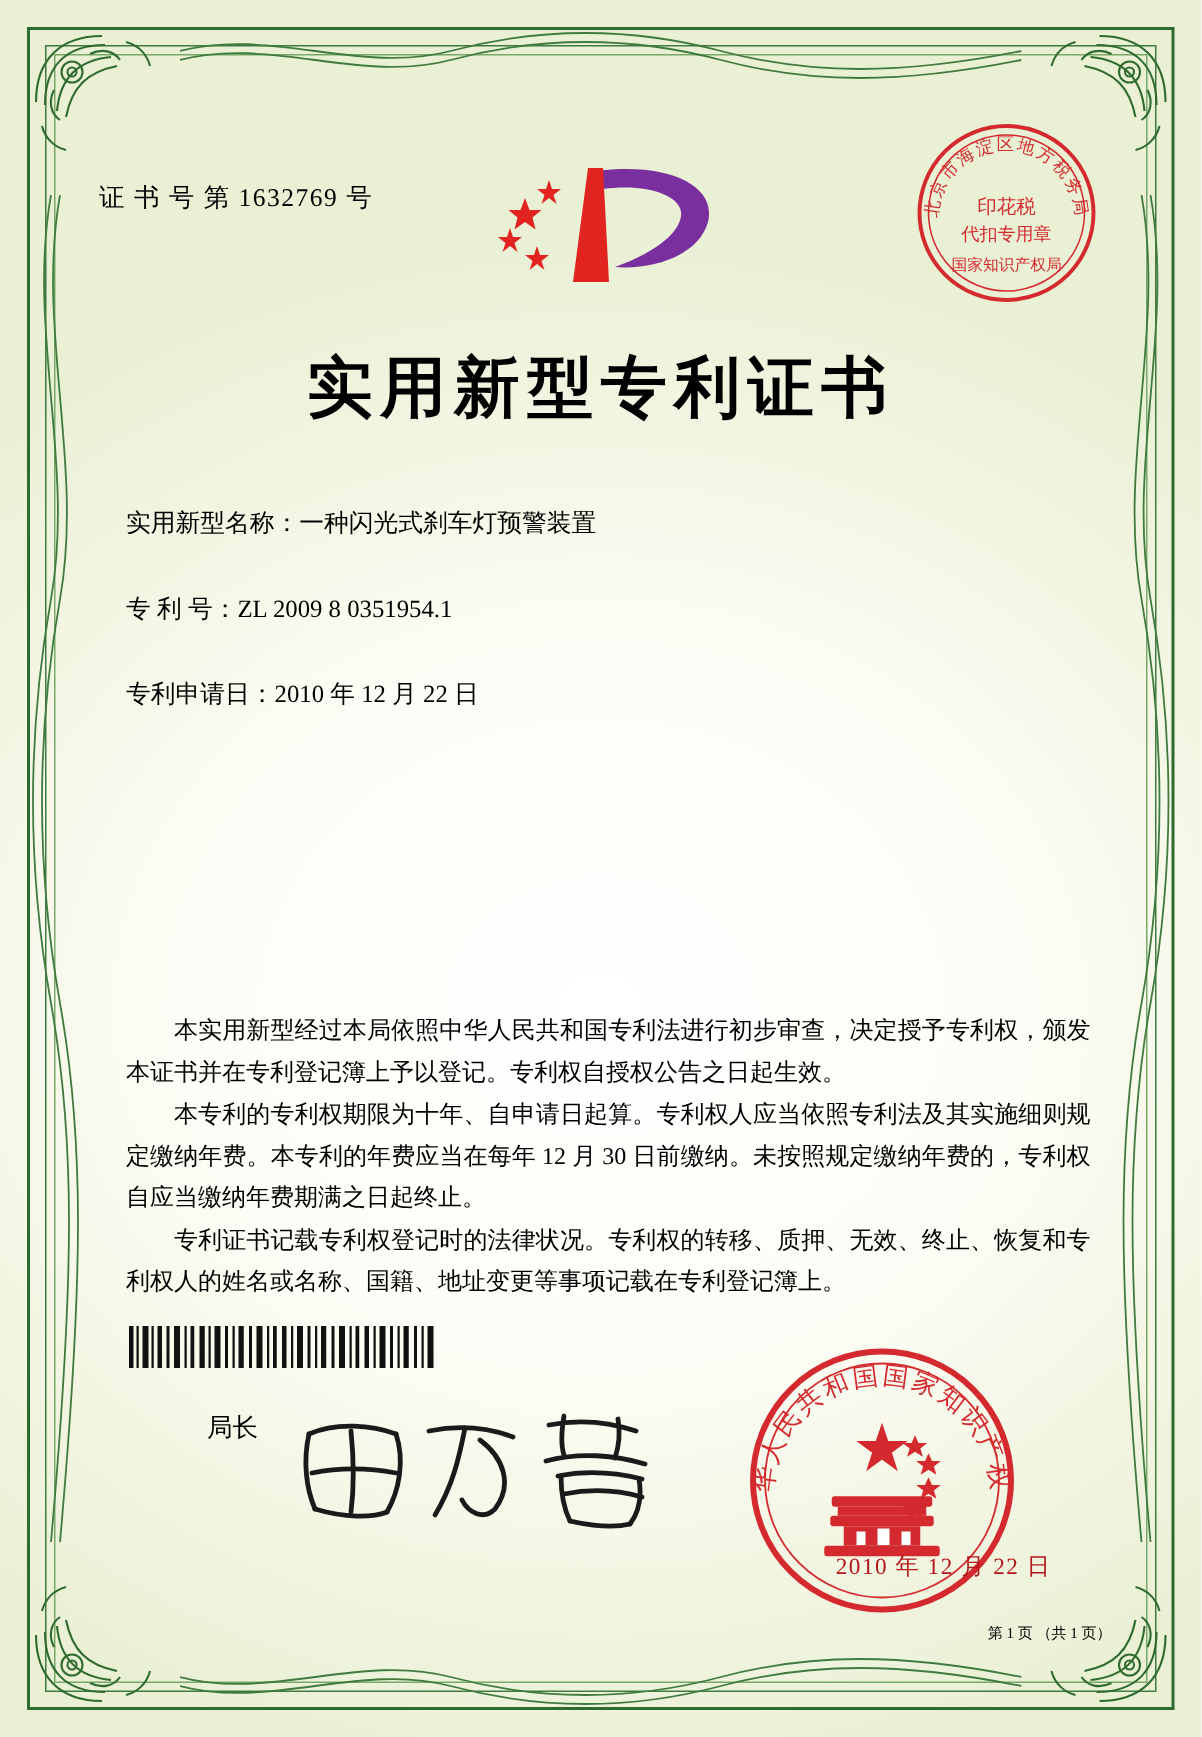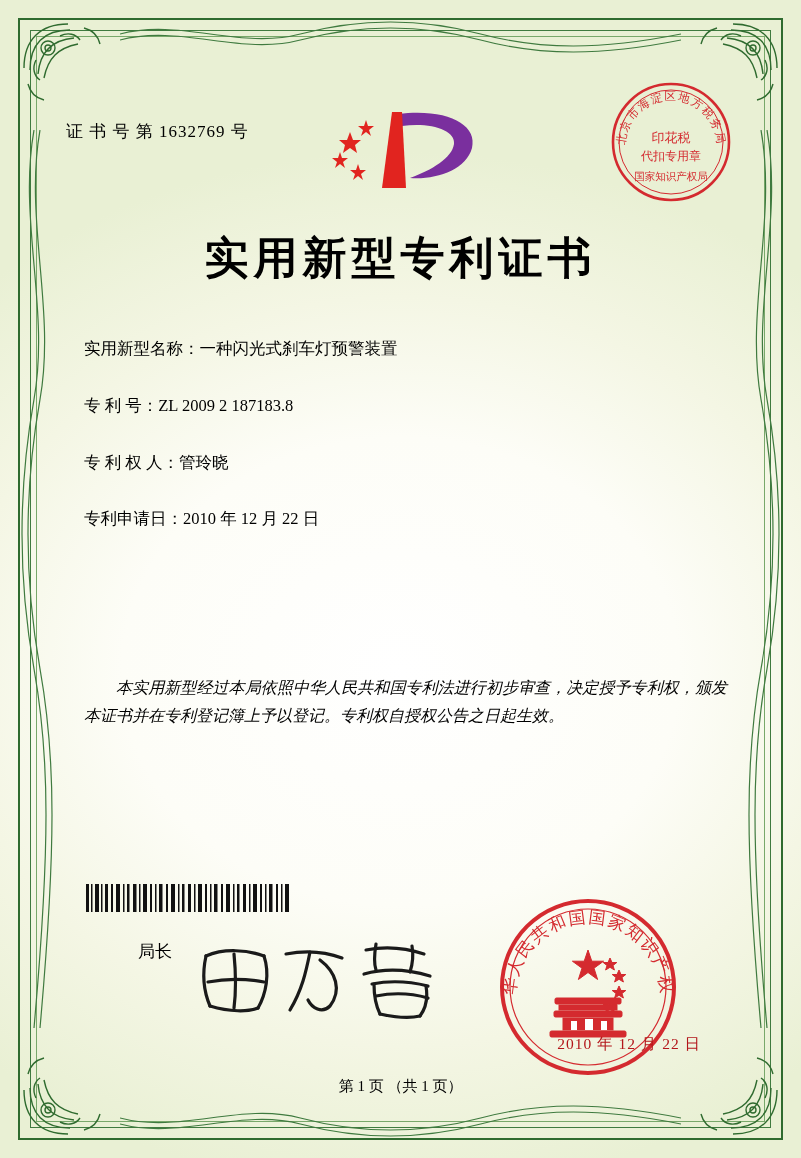--- a/index.html
+++ b/index.html
@@ -135,21 +135,20 @@
     right: 14px;
     top: 620px;
     font-size: 16px;
     line-height: 1.72;
     color: #000;
     text-align: justify;
   }
   .body-text p {
     margin: 0 0 1px 0;
     text-indent: 2em;
-    font-style: italic;
   }
 
   .barcode {
     position: absolute;
     left: 26px;
     top: 830px;
     width: 250px;
     height: 28px;
   }
 
@@ -183,22 +182,22 @@
     font-size: 15.5px;
     color: #b3161a;
     letter-spacing: 1px;
   }
 
   .page-footer {
     position: absolute;
     left: 0;
     right: 0;
     bottom: 8px;
-    text-align: center;
-    font-size: 15px;
+    text-align: right;
+    font-size: 10px;
     color: #000;
   }
 </style>
 </head>
 <body>
 
 <div id="page">
 
   <div class="border-outer"></div>
   <div class="border-inner"></div>
@@ -338,32 +337,31 @@
       </svg>
     </div>
 
     <div class="title">实用新型专利证书</div>
 
     <div class="fields">
       <div class="field">
         <span class="lbl">实用新型名称：</span><span class="val">一种闪光式刹车灯预警装置</span>
       </div>
       <div class="field">
-        <span class="lbl">专 利 号：</span><span class="val">ZL 2009 2 187183.8</span>
-      </div>
-      <div class="field">
-        <span class="lbl">专 利 权 人：</span><span class="val">管玲晓</span>
+        <span class="lbl">专 利 号：</span><span class="val">ZL 2009 8 0351954.1</span>
       </div>
       <div class="field">
         <span class="lbl">专利申请日：</span><span class="val">2010 年 12 月 22 日</span>
       </div>
     </div>
 
     <div class="body-text">
       <p>本实用新型经过本局依照中华人民共和国专利法进行初步审查，决定授予专利权，颁发本证书并在专利登记簿上予以登记。专利权自授权公告之日起生效。</p>
+      <p>本专利的专利权期限为十年、自申请日起算。专利权人应当依照专利法及其实施细则规定缴纳年费。本专利的年费应当在每年 12 月 30 日前缴纳。未按照规定缴纳年费的，专利权自应当缴纳年费期满之日起终止。</p>
+      <p>专利证书记载专利权登记时的法律状况。专利权的转移、质押、无效、终止、恢复和专利权人的姓名或名称、国籍、地址变更等事项记载在专利登记簿上。</p>
     </div>
 
     <div class="barcode">
       <svg width="250" height="28" viewBox="0 0 250 28">
         <g fill="#111">
           <rect x="0" y="0" width="3" height="28"></rect>
           <rect x="5" y="0" width="1.5" height="28"></rect>
           <rect x="9" y="0" width="4" height="28"></rect>
           <rect x="15" y="0" width="1.5" height="28"></rect>
           <rect x="19" y="0" width="3" height="28"></rect>

